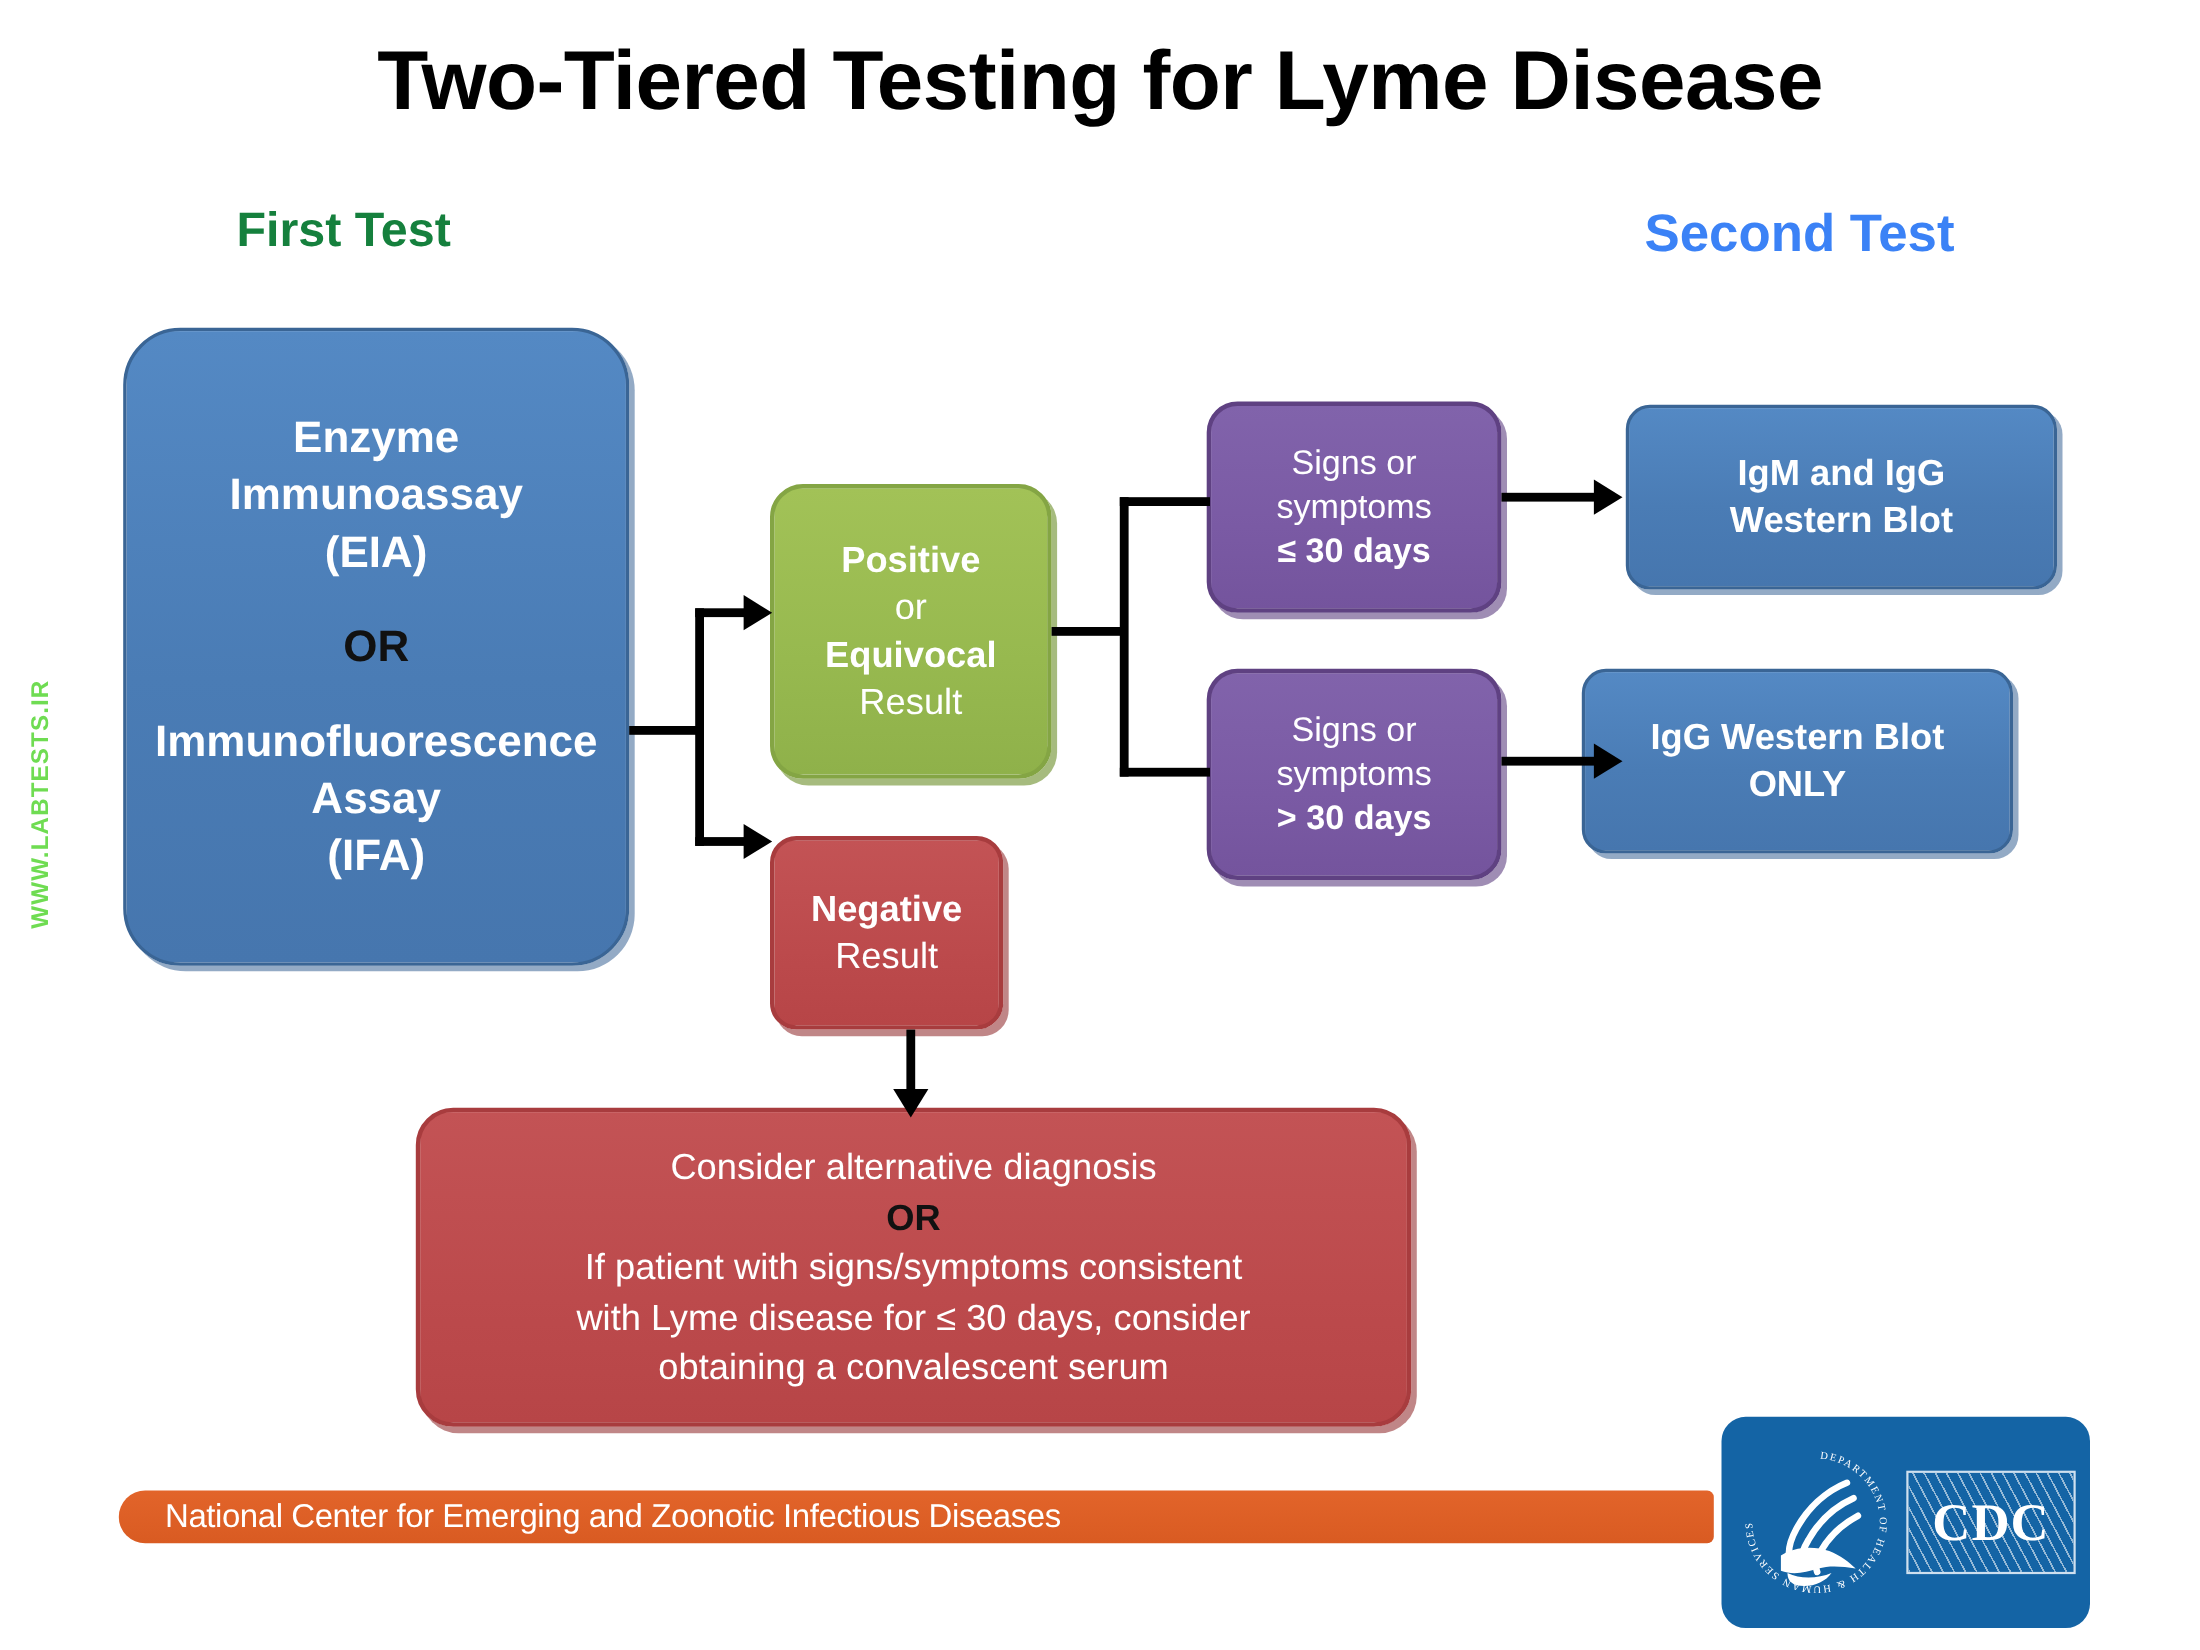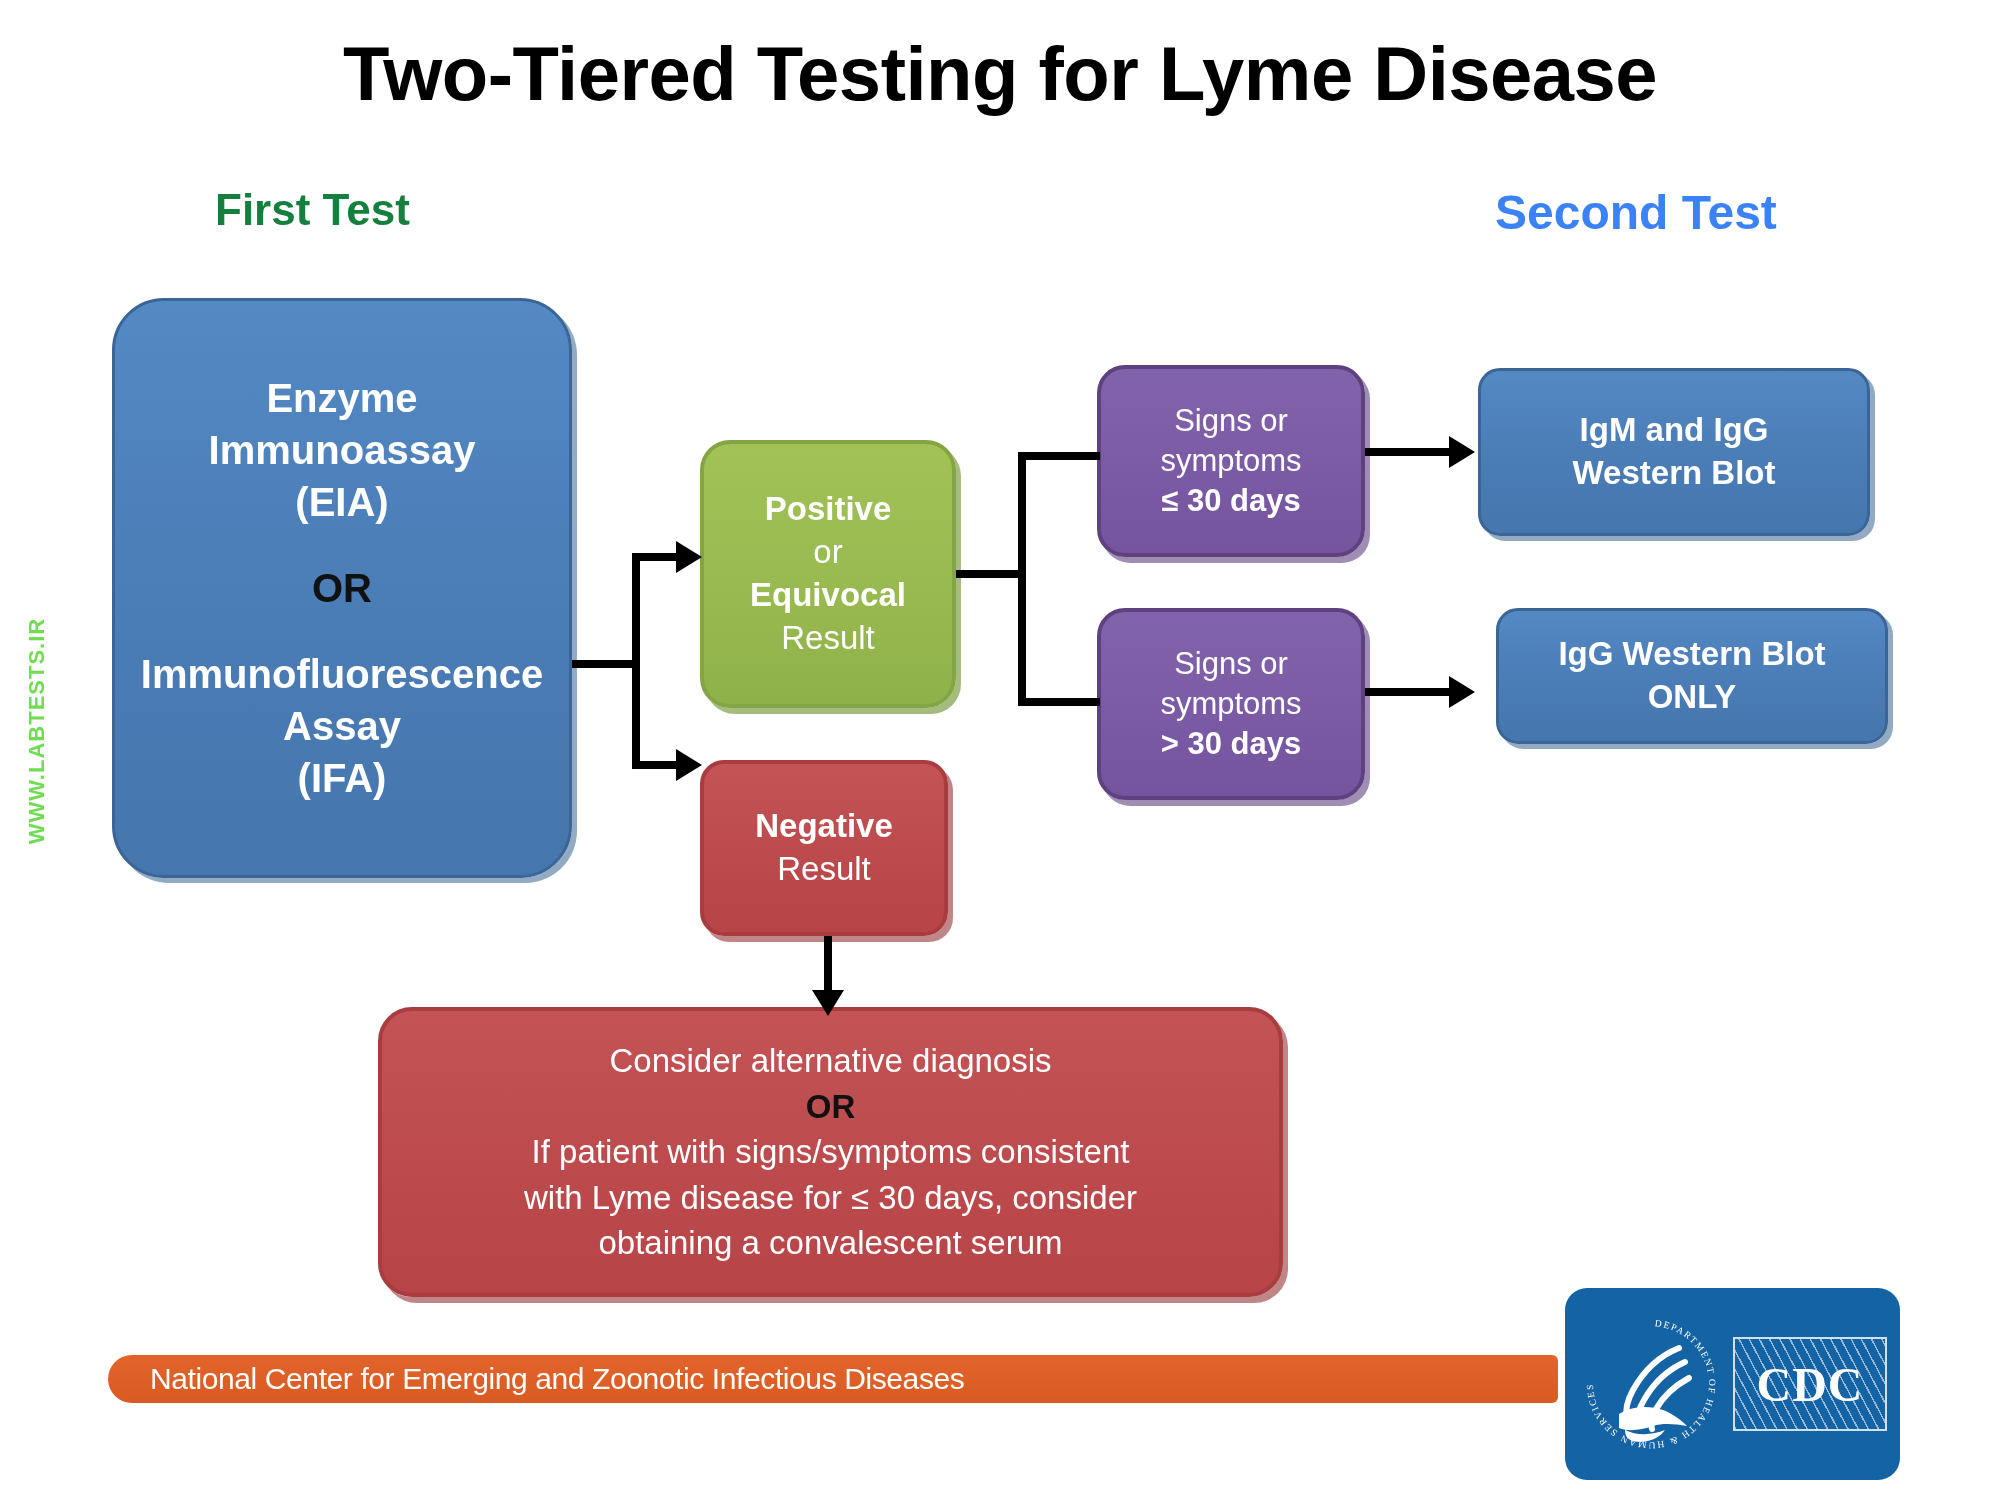--- a/index.html
+++ b/index.html
@@ -110,21 +110,21 @@
   #node-first-test .gap { display:block; height: 34px; }
 
   #node-positive {
     left: 700px; top: 440px;
     width: 256px; height: 268px;
     border-radius: 30px;
     font-size: 33px;
   }
   #node-negative {
     left: 700px; top: 760px;
-    width: 248px; height: 176px;
+    width: 212px; height: 176px;
     border-radius: 24px;
     font-size: 33px;
   }
 
   #node-signs-le30 {
     left: 1097px; top: 365px;
     width: 268px; height: 192px;
     border-radius: 28px;
     font-size: 31px;
   }
@@ -136,22 +136,22 @@
   }
 
   #node-igm-igg {
     left: 1478px; top: 368px;
     width: 392px; height: 168px;
     border-radius: 22px;
     font-size: 33px;
     font-weight: bold;
   }
   #node-igg-only {
-    left: 1496px; top: 608px;
-    width: 392px; height: 136px;
+    left: 1438px; top: 608px;
+    width: 392px; height: 168px;
     border-radius: 22px;
     font-size: 33px;
     font-weight: bold;
   }
 
   #node-alt-diagnosis {
     left: 378px; top: 1007px;
     width: 905px; height: 290px;
     border-radius: 34px;
     font-size: 33px;

